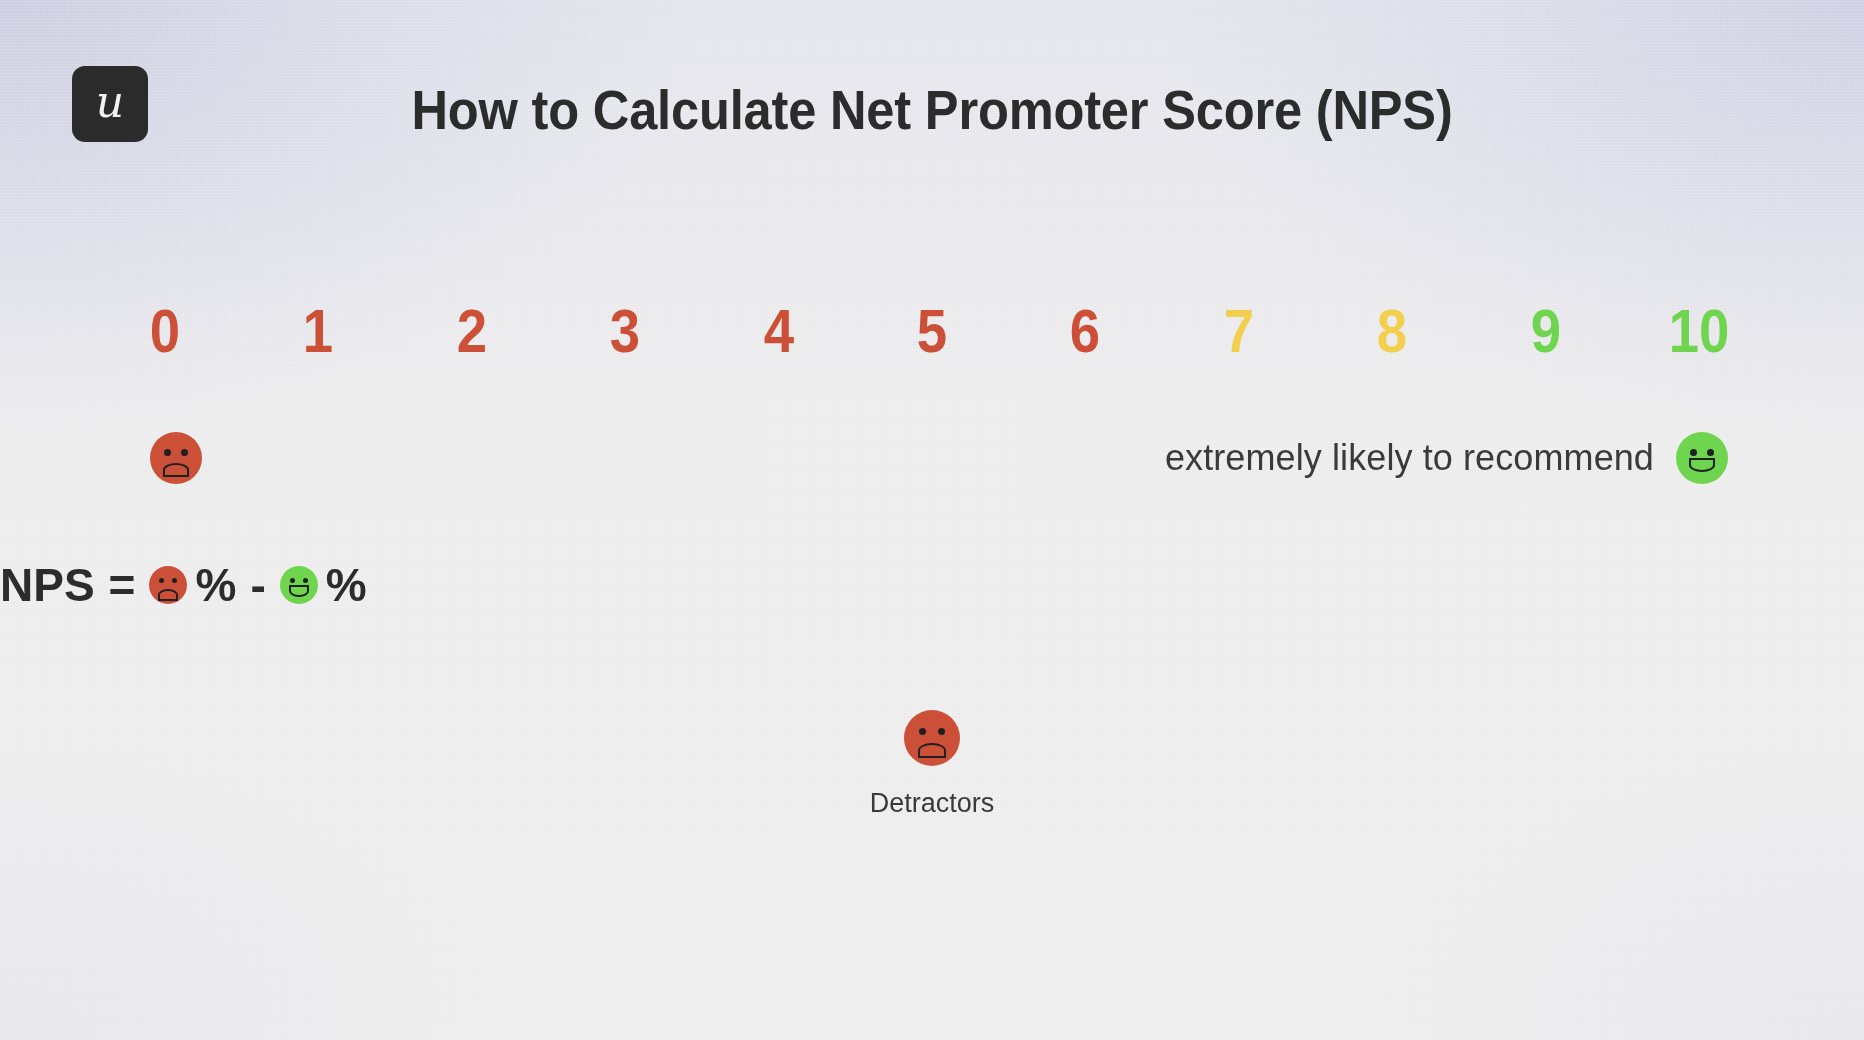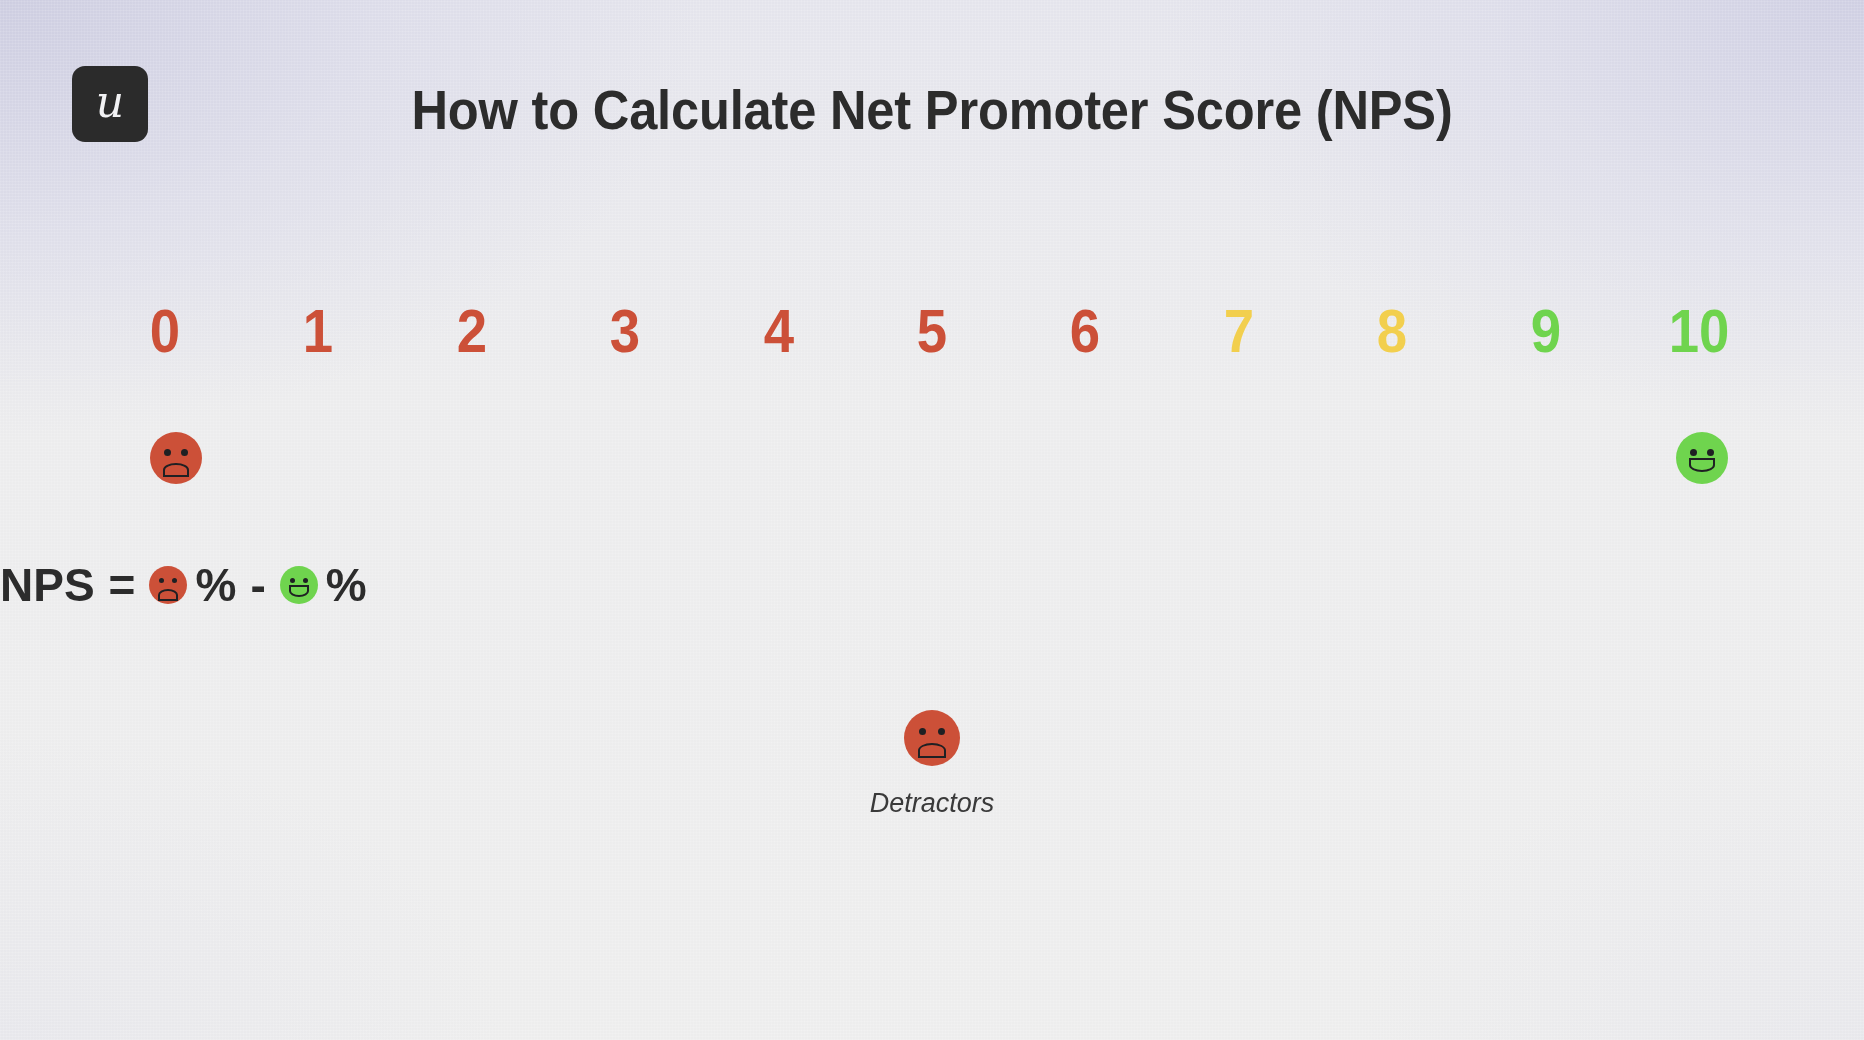--- a/index.html
+++ b/index.html
@@ -208,21 +208,20 @@
     top: 710px;
     display: flex;
     justify-content: center;
     gap: 146px;
   }
   .cat {
     display: flex;
     flex-direction: column;
     align-items: center;
     gap: 22px;
-    font-style: italic;
   }
   .cat-label {
     font-family: "Liberation Sans Narrow", "Liberation Sans", sans-serif;
     font-size: 27px;
     color: #3a3a3a;
     white-space: nowrap;
   }
 </style>
 </head>
 <body>
@@ -253,20 +252,21 @@
 
   <div id="anchor-left">
     <div class="face face-anchor" style="background: rgb(204, 80, 56);">
       <span class="eye l"></span>
       <span class="eye r"></span>
       <span class="mouth mouth-frown"></span>
     </div>
   </div>
 
   <div id="anchor-right">
+    <div class="anchor-text" style="color: rgb(58, 58, 58);">extremely likely to recommend</div>
     <div class="face face-anchor" style="background: rgb(111, 212, 78);">
       <span class="eye l"></span>
       <span class="eye r"></span>
       <span class="mouth mouth-smile"></span>
     </div>
   </div>
 
   <div id="formula">
     <span class="tok" style="color: rgb(44, 44, 44);">NPS</span>
     <span class="sp"></span>

